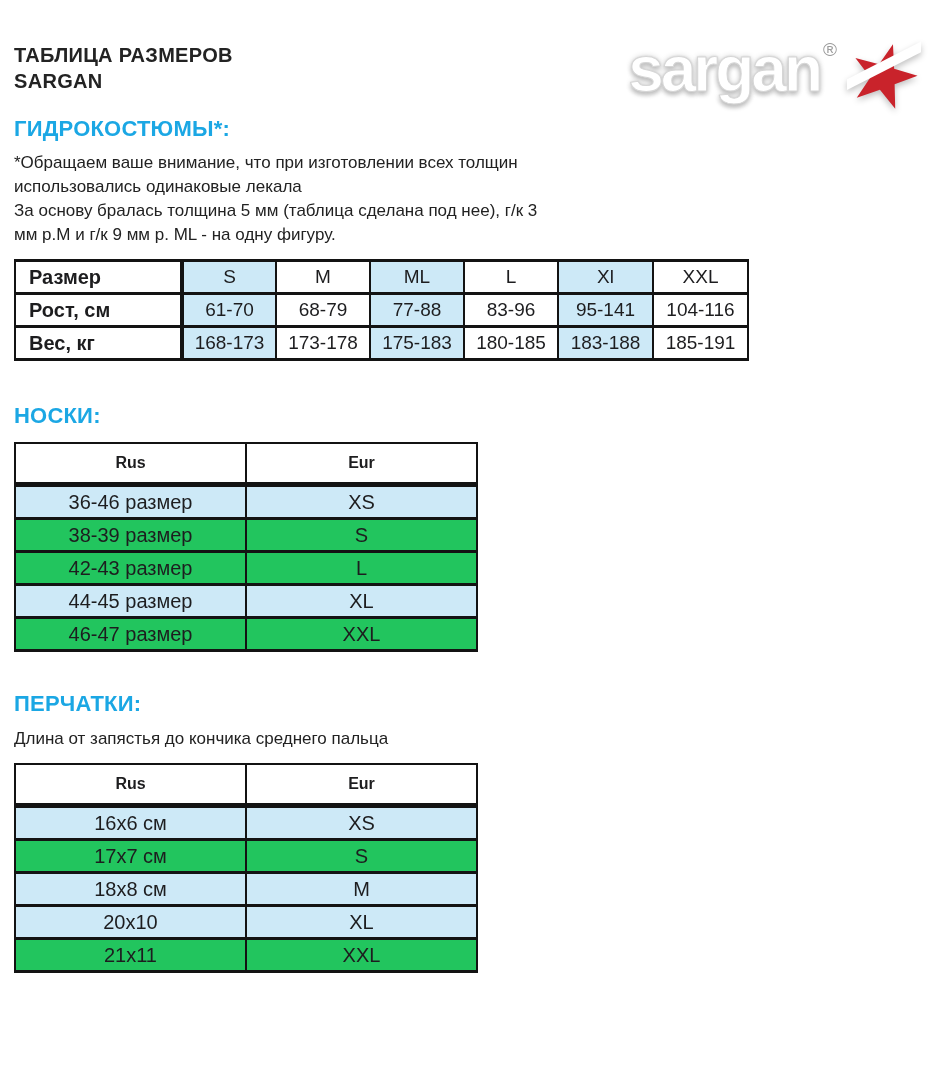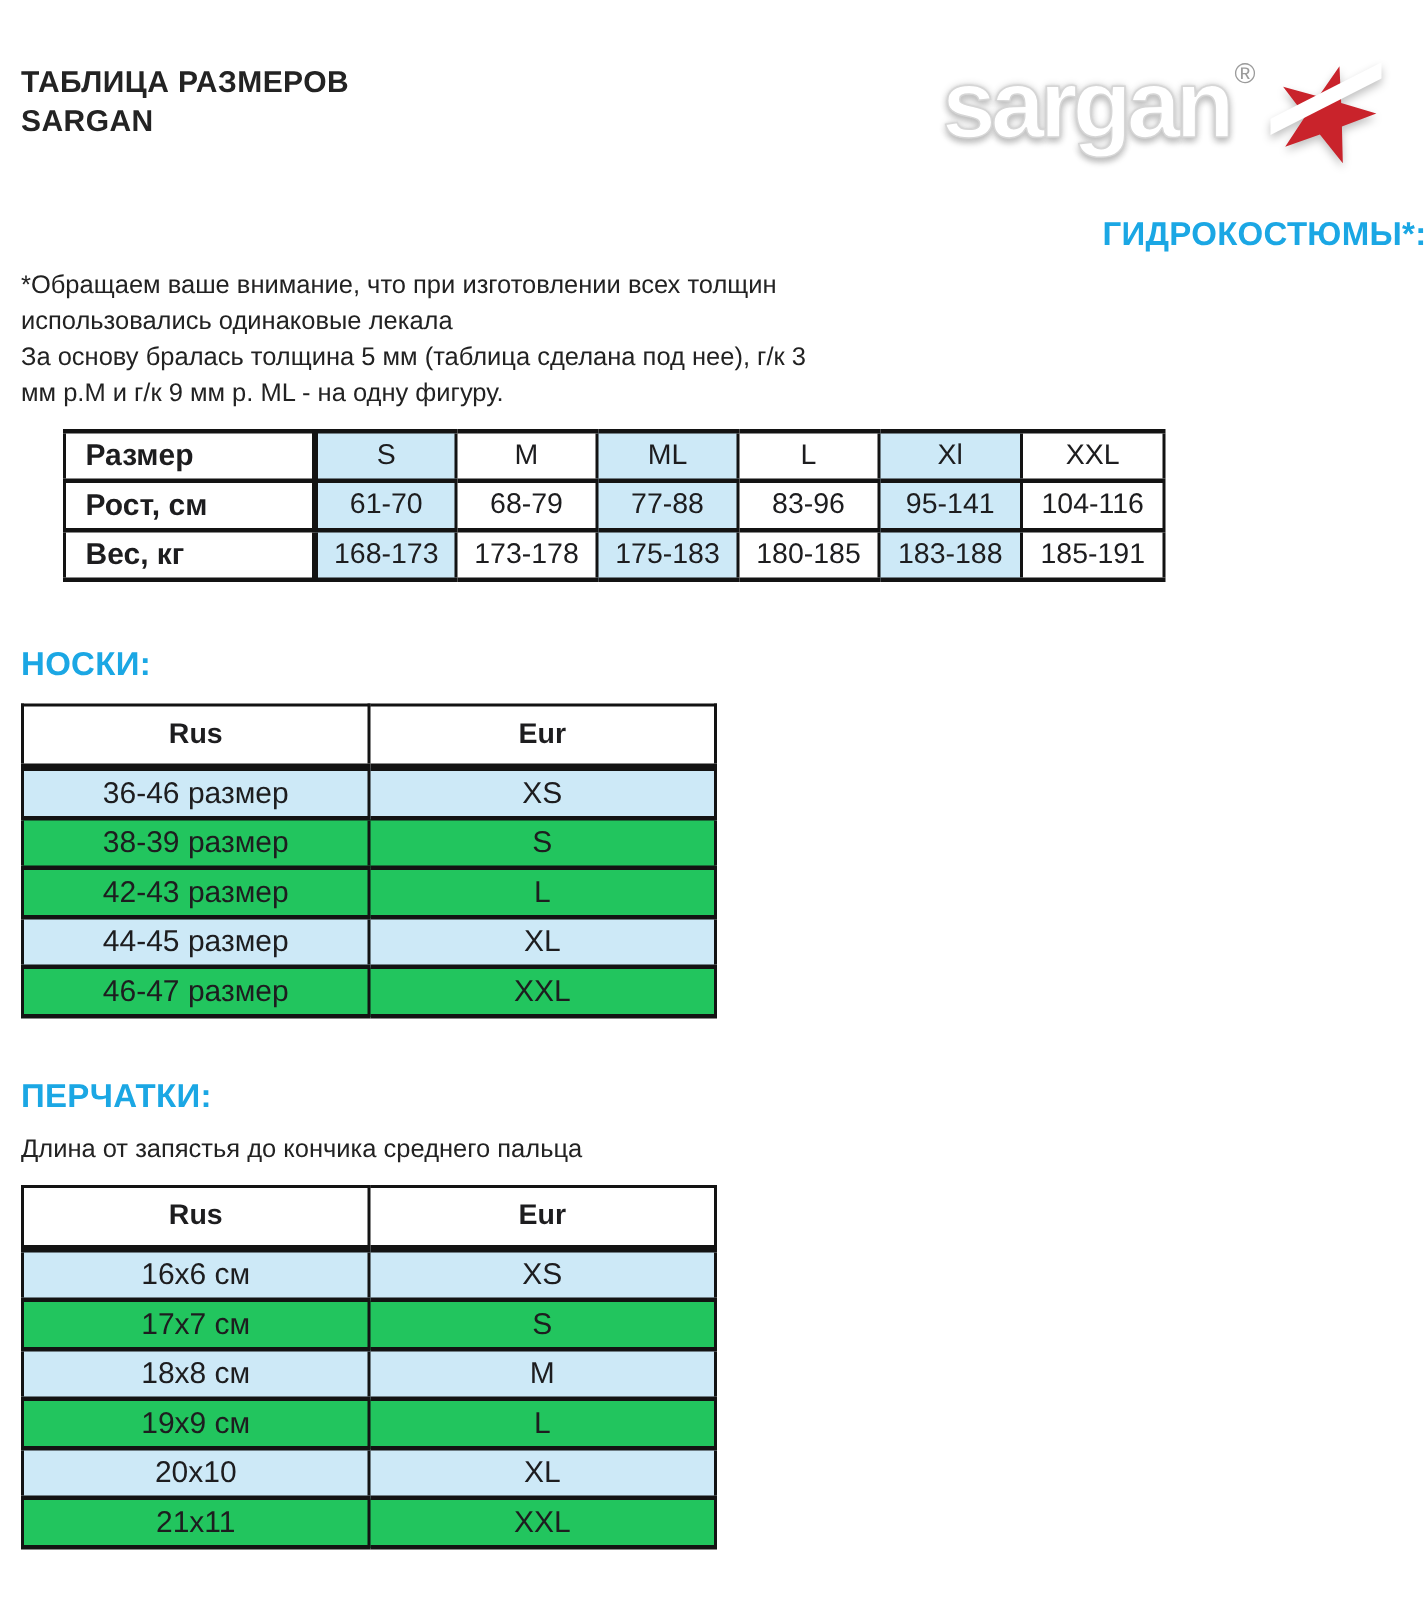--- a/index.html
+++ b/index.html
@@ -18,45 +18,45 @@
   .logo-text{
     font-size:64px;font-weight:bold;letter-spacing:-3px;line-height:86px;color:#ffffff;
     -webkit-text-stroke:1px #d6d6d6;
     text-shadow:0 0 2px #c4c4c4,0 0 6px #cfcfcf,0 3px 5px #ababab;
   }
   .logo-reg{font-size:19px;color:#9b9b9b;margin:14px 4px 0 3px;line-height:1;}
   .logo-star{margin:8px 0 0 6px;filter:drop-shadow(0 3px 3px #c0c0c0);}
 
   
   .section-heading{font-size:22px;font-weight:bold;margin:0;color:#1ba7e4;letter-spacing:.2px;}
-  .wetsuits-heading{margin-top:49px;text-align:right;}
+  .wetsuits-heading{margin-top:22px;}
   .socks-heading{margin-top:42px;}
   .gloves-heading{margin-top:39px;}
 
   .note{font-size:17px;line-height:24px;margin:9px 0 0;white-space:pre-line;color:#222;}
   .gloves-note{margin-top:10px;}
 
   
   table{border-collapse:collapse;table-layout:fixed;}
   td,th{padding:0;}
 
-  .wetsuits-table{margin-top:12px;width:733px;margin-left:28px;}
+  .wetsuits-table{margin-top:12px;width:733px;}
   .wetsuits-table td{
     border:2px solid #131313;border-top-width:3px;border-bottom-width:3px;
     height:30px;text-align:center;font-size:19px;color:#1d1d1f;background:#fff;
   }
   .wetsuits-table td.lbl{
     text-align:left;padding-left:13px;font-weight:bold;font-size:20px;border-right-width:4px;
   }
   .wetsuits-table td.hl{background:#cde9f7;}
 
   .two-col-table{margin-top:13px;width:462px;}
   .two-col-table th{
     border:2px solid #131313;border-bottom-width:5px;
-    height:38px;text-align:center;font-size:19px;font-weight:bold;background:#fff;
+    height:38px;text-align:center;font-size:16px;font-weight:bold;background:#fff;
   }
   .two-col-table td{
     border:2px solid #131313;border-top-width:3px;border-bottom-width:3px;
     height:30px;text-align:center;font-size:20px;background:#22c55e;
   }
   .two-col-table tr.alt td{background:#cde9f7;}
   .socks-table{margin-top:13px;}
   .gloves-table{margin-top:12px;}
 </style>
 </head>
@@ -180,24 +180,20 @@
         <td>XS</td>
       </tr>
       <tr>
         <td>17х7 см</td>
         <td>S</td>
       </tr>
       <tr class="alt">
         <td>18х8 см</td>
         <td>M</td>
       </tr>
-      <tr>
-        <td>19х9 см</td>
-        <td>L</td>
-      </tr>
       <tr class="alt">
         <td>20х10</td>
         <td>XL</td>
       </tr>
       <tr>
         <td>21х11</td>
         <td>XXL</td>
       </tr>
     </tbody>
   </table>

